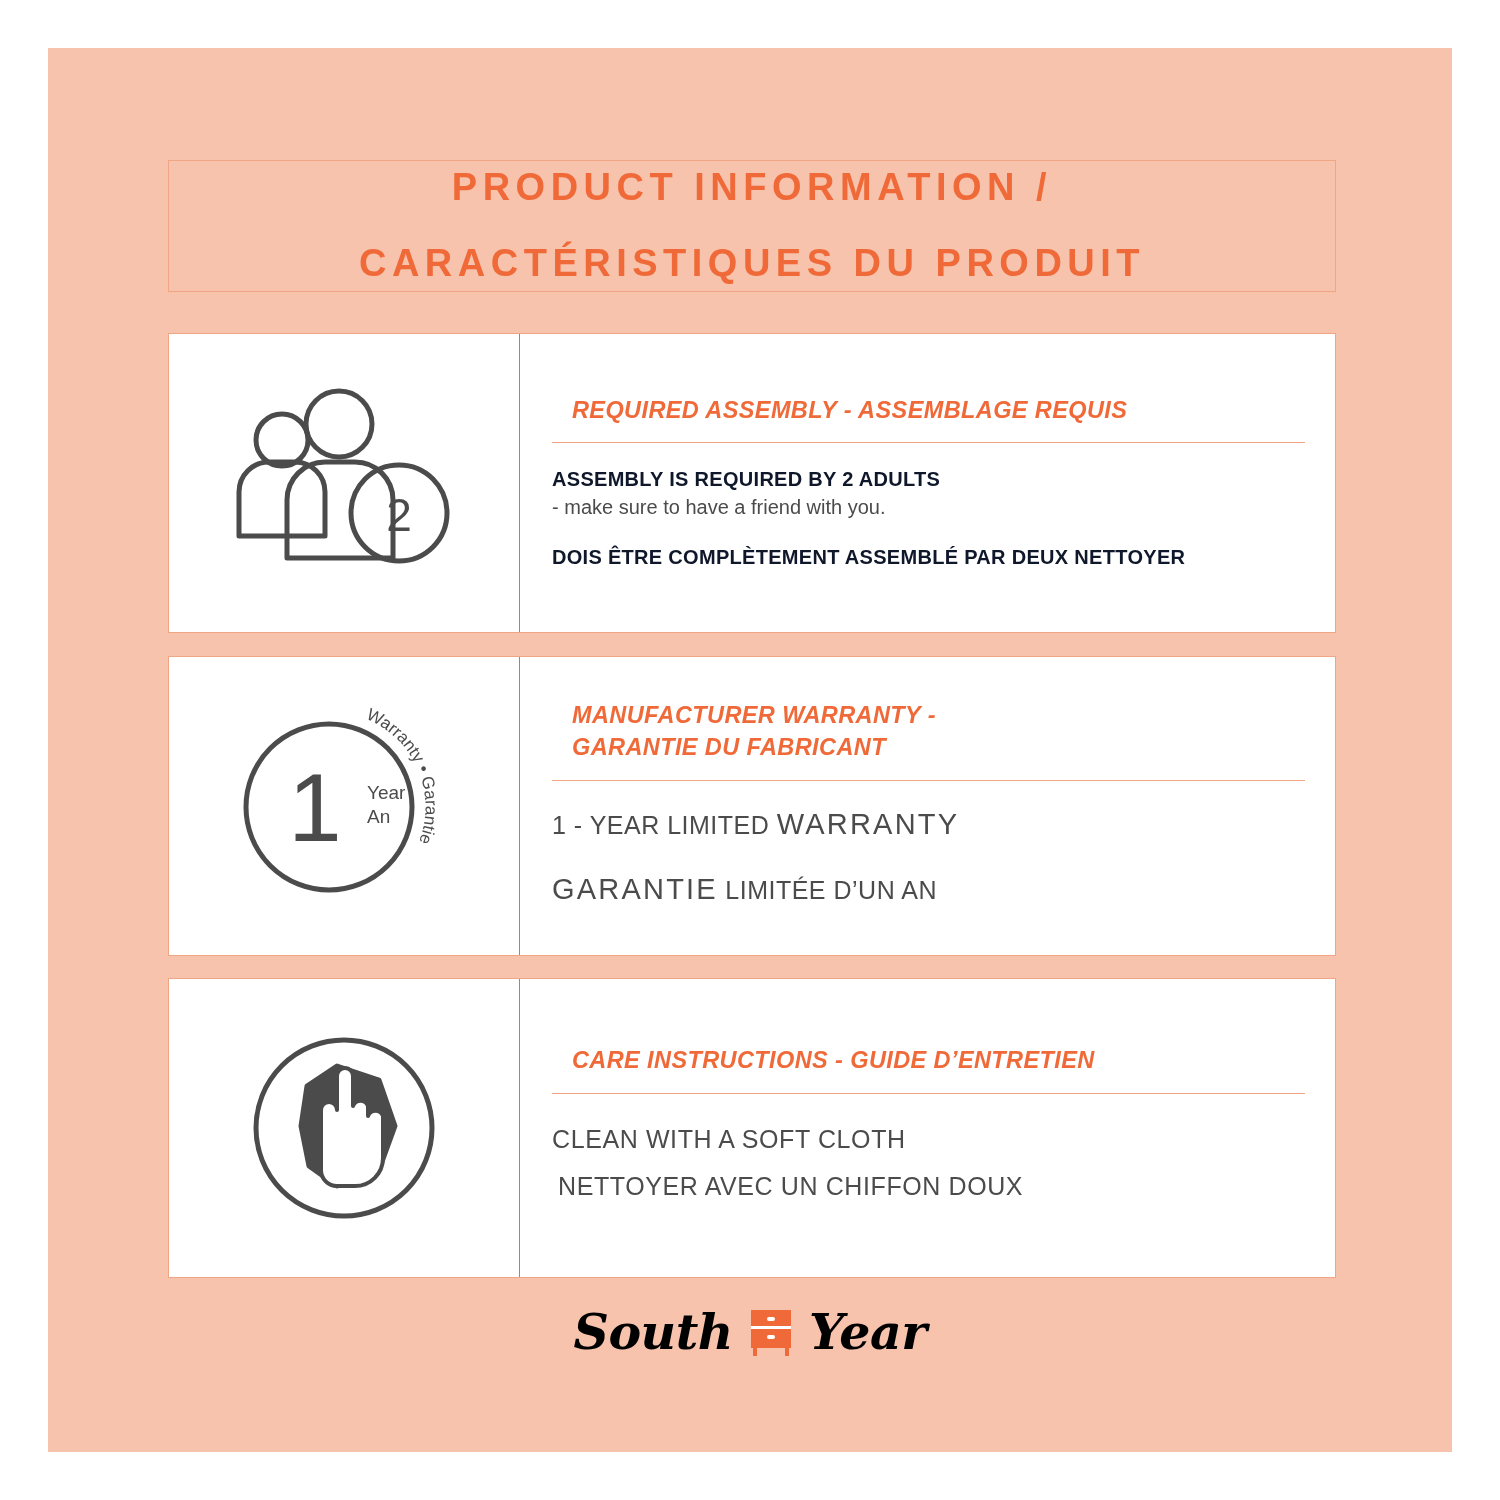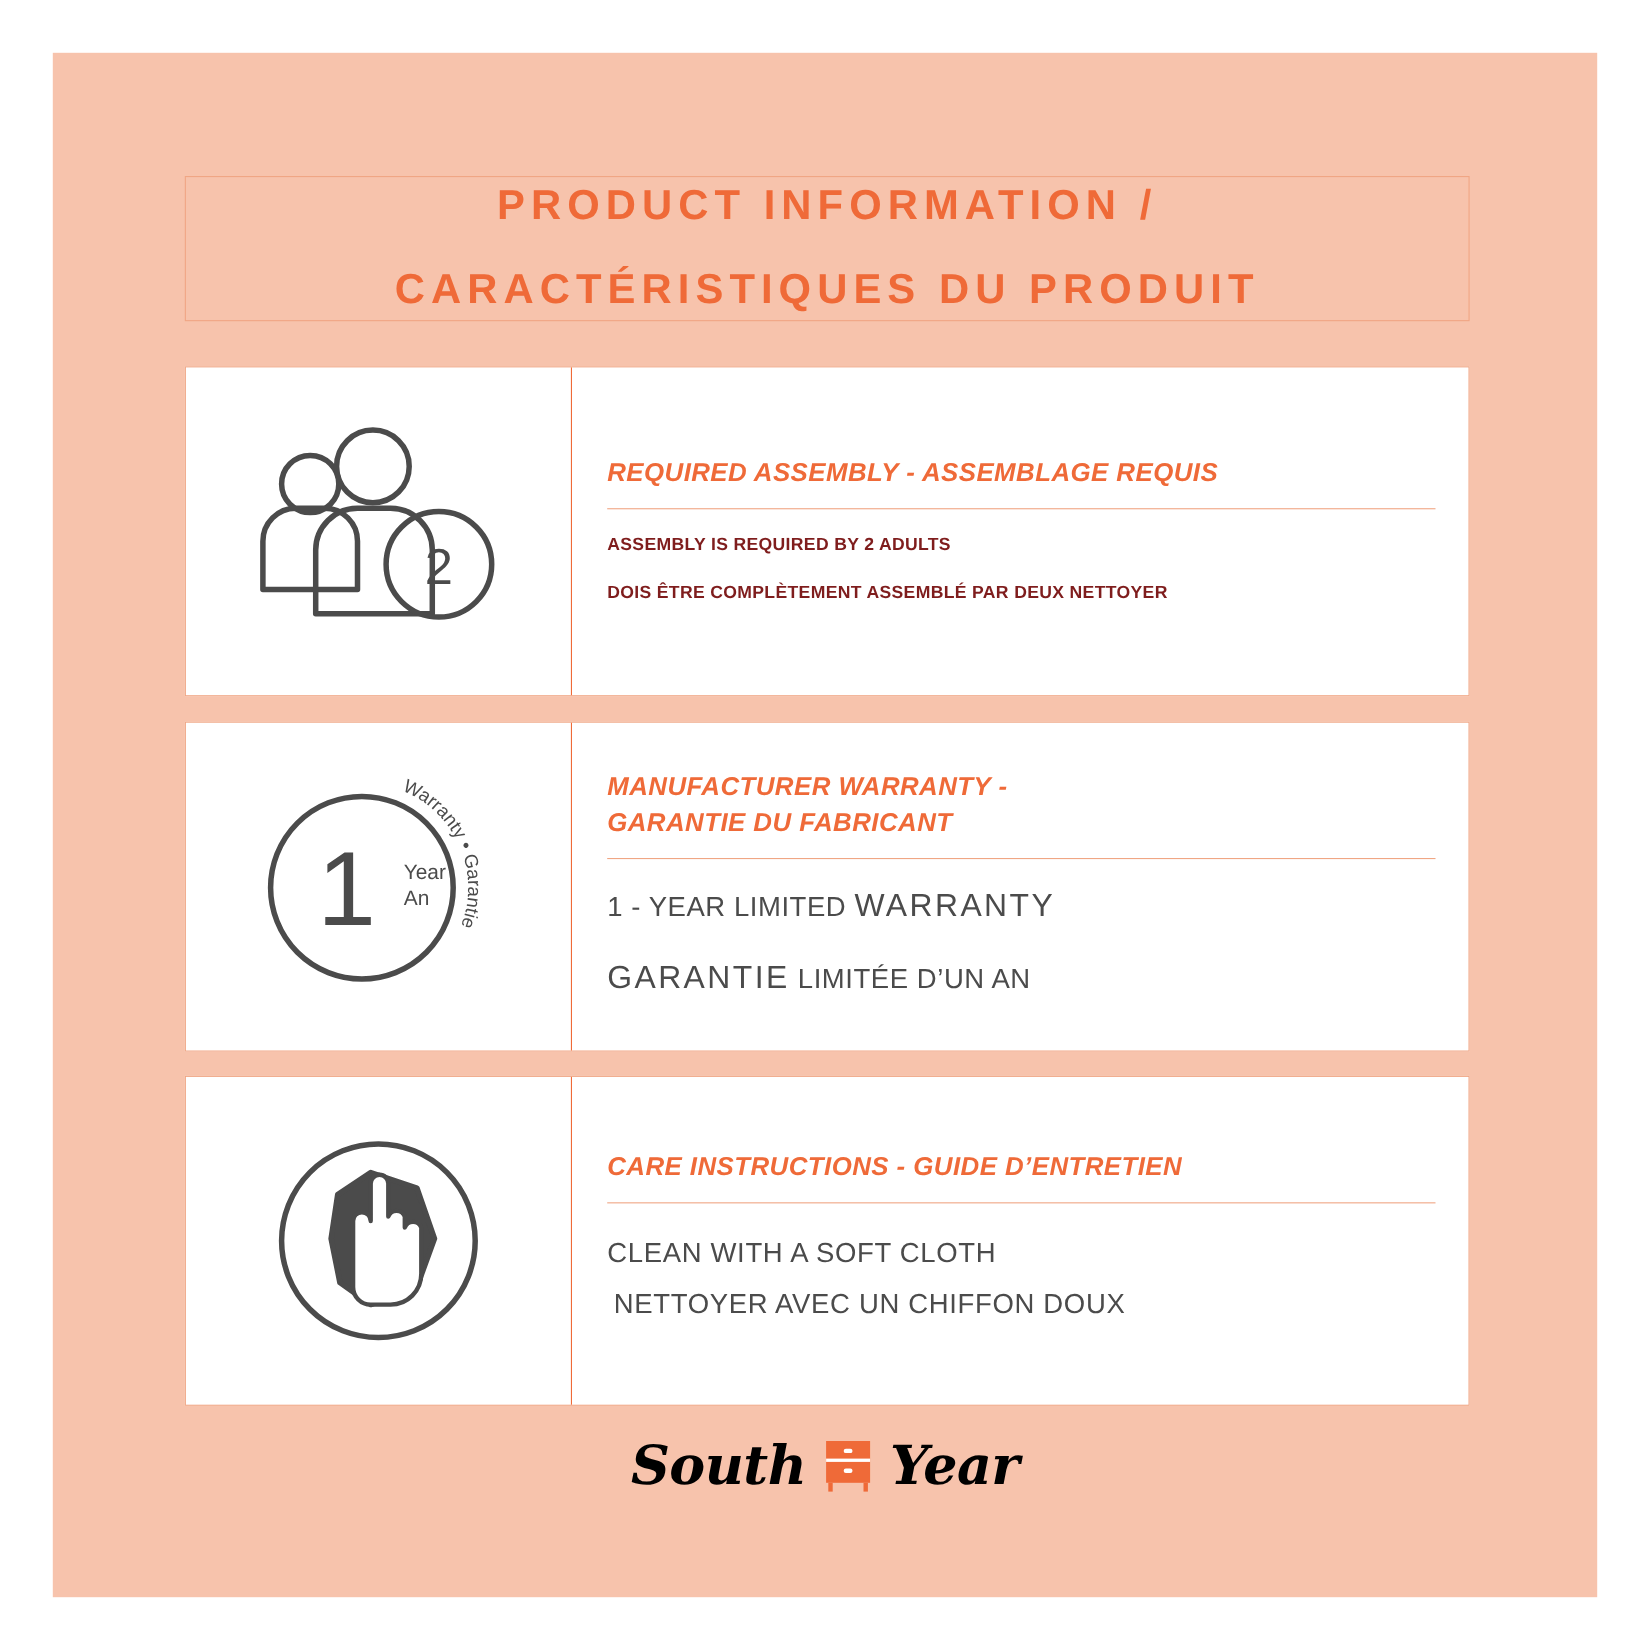--- a/index.html
+++ b/index.html
@@ -80,29 +80,30 @@
     flex-direction: column;
     justify-content: center;
   }
   .card-title {
     color: #ef6a38;
     font-size: 23.5px;
     font-weight: bold;
     font-style: italic;
     letter-spacing: 0.4px;
     line-height: 1.35;
+    margin-left: 20px;
   }
   .rule {
     border-bottom: 1px solid #f0a684;
     margin: 16px 0 22px 0;
     width: 100%;
   }
   .body-line {
-    color: #7f1d1d;
-    font-size: 16px;
+    color: #0f172a;
+    font-size: 20px;
     line-height: 1.4;
   }
   .body-line.caps { font-weight: bold; letter-spacing: 0.3px; }
   .body-line.sub  { font-weight: normal; font-size: 20px; color: #4b4b4b; }
   .gap { height: 22px; }
 
   
   .big-line {
     color: #4b4b4b;
     font-size: 25px;
@@ -163,20 +164,21 @@
             <path d="M68 170 V112 a38 38 0 0 1 38 -38 h30 a38 38 0 0 1 38 38 V170 Z"></path>
             <circle cx="180" cy="125" r="48"></circle>
           </g>
           <text x="180" y="143" text-anchor="middle" font-family="'Liberation Sans',sans-serif" font-size="46" fill="#4b4b4b">2</text>
         </svg>
       </div>
       <div class="text-zone">
         <div class="card-title">REQUIRED ASSEMBLY - ASSEMBLAGE REQUIS</div>
         <div class="rule"></div>
         <div class="body-line caps">ASSEMBLY IS REQUIRED BY 2 ADULTS</div>
+        <div class="body-line sub">- make sure to have a friend with you.</div>
         <div class="gap"></div>
         <div class="body-line caps">DOIS ÊTRE COMPLÈTEMENT ASSEMBLÉ PAR DEUX NETTOYER</div>
       </div>
     </div>
   </div>
 
   <div class="card warranty">
     <div class="card-inner">
       <div class="icon-zone">
         <svg width="250" height="235" viewBox="0 0 250 235">

